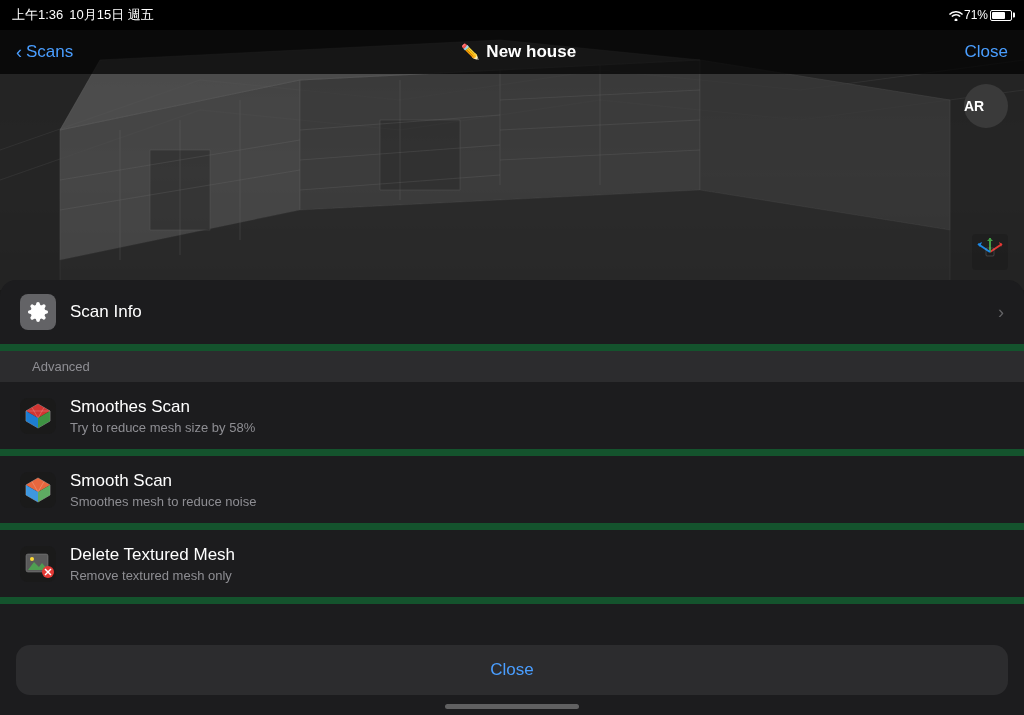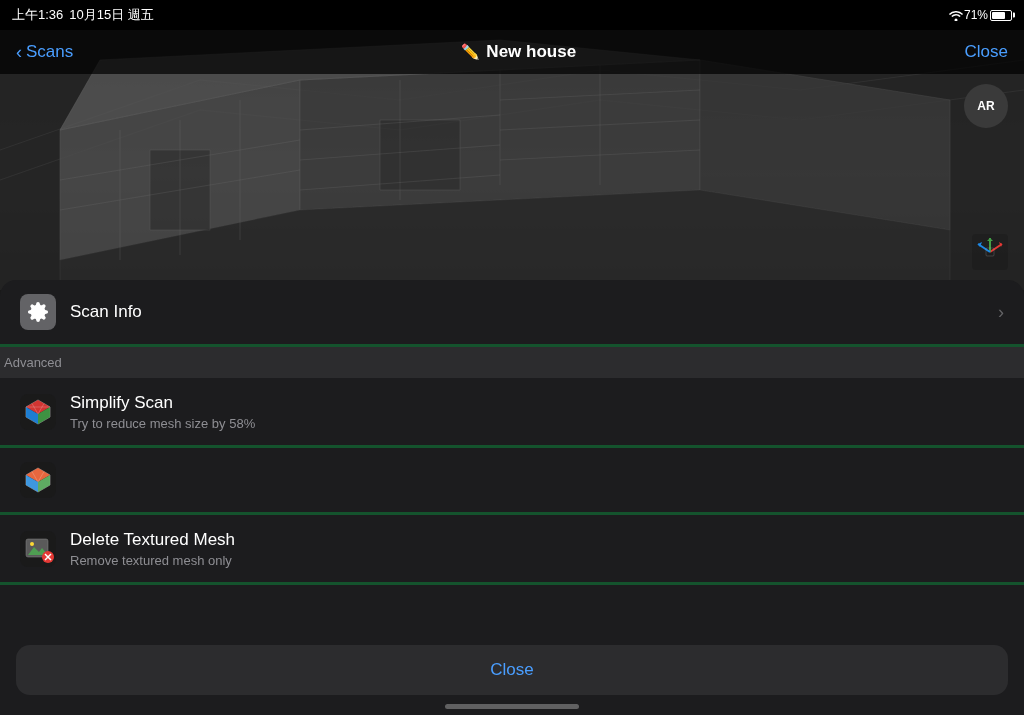--- a/index.html
+++ b/index.html
@@ -95,23 +95,23 @@
     .ar-button {
       position: absolute;
       top: 84px;
       right: 16px;
       width: 44px;
       height: 44px;
       border-radius: 50%;
       background: #3a3a3a;
       display: flex;
       align-items: center;
-      justify-content: center;
+      justify-content: flex-start;
       color: #fff;
-      font-size: 12px;
+      font-size: 14px;
       font-weight: 700;
       cursor: pointer;
       z-index: 50;
     }
 
     
     .axis-widget {
       position: absolute;
       bottom: 10px;
       right: 16px;
@@ -130,21 +130,21 @@
       background: #1c1c1e;
       border-radius: 16px 16px 0 0;
       z-index: 60;
     }
 
     
     .menu-row {
       display: flex;
       align-items: center;
       padding: 14px 20px;
-      border-bottom: 3px solid #14532d;
+      border-bottom: 7px solid #14532d;
       cursor: pointer;
     }
     .menu-row:last-child {
       border-bottom: none;
     }
     .menu-icon {
       width: 36px;
       height: 36px;
       border-radius: 8px;
       margin-right: 14px;
@@ -166,21 +166,21 @@
       line-height: 1.3;
     }
     .menu-subtitle {
       color: #8e8e93;
       font-size: 13px;
       margin-top: 2px;
     }
 
     
     .section-header {
-      padding: 8px 4px;
+      padding: 8px 32px;
       background: #2c2c2e;
       color: #8e8e93;
       font-size: 13px;
       font-weight: 400;
     }
 
     
     .close-btn-row {
       position: absolute;
       bottom: 20px;
@@ -393,37 +393,41 @@
         <polygon points="18,6 30,13 18,20 6,13" fill="#e53935" opacity="0.9"></polygon>
         <polygon points="18,20 30,13 30,23 18,30" fill="#43a047" opacity="0.9"></polygon>
         <polygon points="6,13 18,20 18,30 6,23" fill="#1e88e5" opacity="0.9"></polygon>
 
         <line x1="12" y1="9.5" x2="18" y2="20" stroke="rgba(255,255,255,0.4)" stroke-width="0.5"></line>
         <line x1="24" y1="9.5" x2="18" y2="20" stroke="rgba(255,255,255,0.4)" stroke-width="0.5"></line>
         <line x1="6" y1="13" x2="30" y2="13" stroke="rgba(255,255,255,0.4)" stroke-width="0.5"></line>
       </svg>
     </div>
     <div class="menu-text">
-      <div class="menu-title">Simplify Scan</div>
+      <div class="menu-title">Smoothes Scan</div>
       <div class="menu-subtitle">Try to reduce mesh size by 58%</div>
     </div>
   </div>
 
   <div class="menu-row">
     <div class="menu-icon">
       <svg width="36" height="36" viewBox="0 0 36 36">
         <rect width="36" height="36" rx="8" fill="#1a1a1a"></rect>
         <polygon points="18,6 30,13 30,23 18,30 6,23 6,13" fill="none" stroke="#ccc" stroke-width="0.5"></polygon>
         <polygon points="18,6 30,13 18,20 6,13" fill="#ff7043" opacity="0.9"></polygon>
         <polygon points="18,20 30,13 30,23 18,30" fill="#66bb6a" opacity="0.9"></polygon>
         <polygon points="6,13 18,20 18,30 6,23" fill="#42a5f5" opacity="0.9"></polygon>
         <line x1="12" y1="9.5" x2="18" y2="20" stroke="rgba(255,255,255,0.4)" stroke-width="0.5"></line>
         <line x1="24" y1="9.5" x2="18" y2="20" stroke="rgba(255,255,255,0.4)" stroke-width="0.5"></line>
       </svg>
     </div>
+    <div class="menu-text">
+      <div class="menu-title">Smooth Scan</div>
+      <div class="menu-subtitle">Smoothes mesh to reduce noise</div>
+    </div>
   </div>
 
 
   <div class="menu-row">
     <div class="menu-icon" style="position:relative;">
       <svg width="36" height="36" viewBox="0 0 36 36">
         <rect width="36" height="36" rx="8" fill="#1a1a1a"></rect>
 
         <rect x="6" y="8" width="22" height="18" rx="2" fill="#5a5a5a" stroke="#888" stroke-width="0.5"></rect>
         <circle cx="12" cy="13" r="2" fill="#fdd835"></circle>

